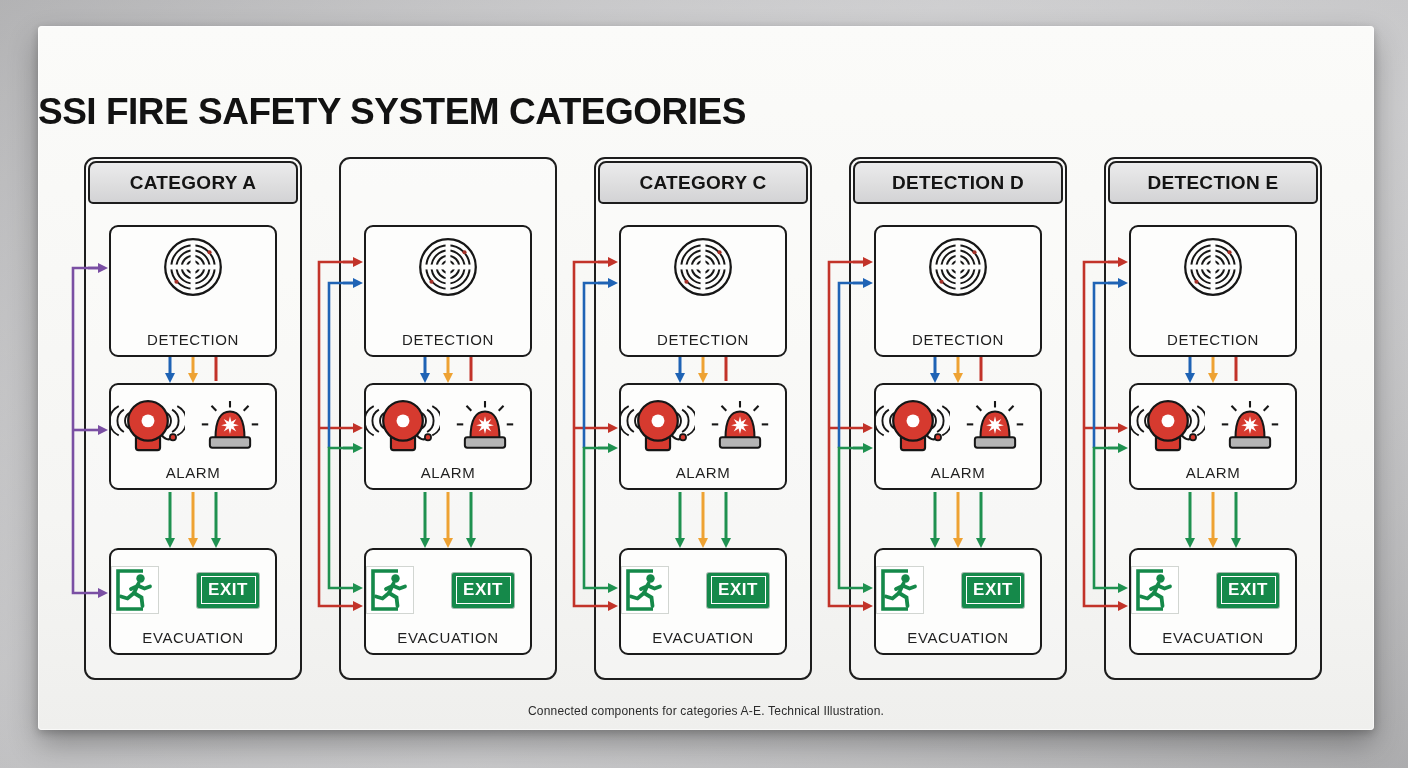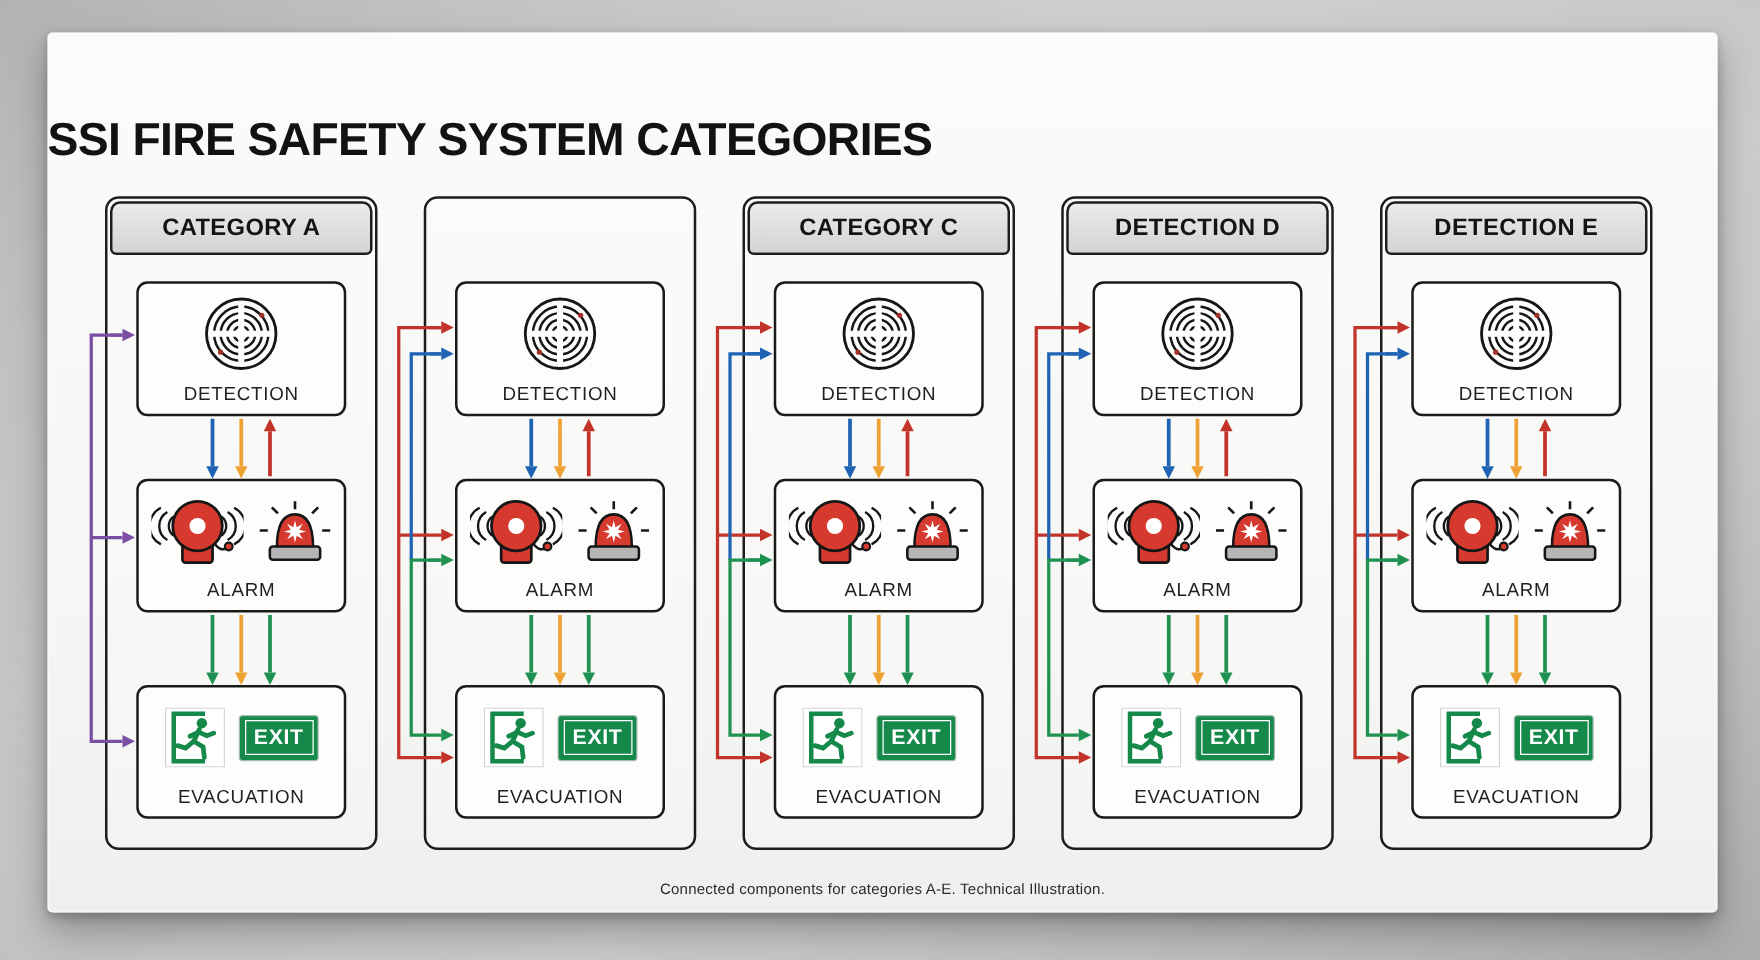--- a/index.html
+++ b/index.html
@@ -40,29 +40,29 @@
     position:absolute; left:4px; right:4px; top:4px; height:43px;
     border:2px solid #1d1d1d; border-radius:8px 8px 5px 5px;
     background:linear-gradient(180deg,#ebebec 0%,#dededf 55%,#d3d3d5 100%);
     display:flex; align-items:center; justify-content:center;
     font-size:19px; font-weight:bold; color:#141414; letter-spacing:0.3px;
   }
   .ibox{
     position:absolute; left:25px; width:168px;
     border:2.2px solid #1a1a1a; border-radius:9px; background:#fdfdfc;
   }
-  .ibox.det{top:68px;height:108px;}
+  .ibox.det{top:68px;height:132px;}
   .ibox.alarm{top:226px;height:107px;}
   .ibox.evac{top:391px;height:107px;}
   .ibox-label{
     position:absolute; left:0; right:0; bottom:7px; text-align:center;
     font-size:15px; color:#1f1f1f; letter-spacing:0.6px;
   }
   .icon-det{position:absolute; left:50%; top:7px; transform:translateX(-50%); width:66px; height:66px;}
-  .icon-row{position:absolute; left:0; right:0; top:10px; display:flex; justify-content:center; align-items:center; gap:12px;}
+  .icon-row{position:absolute; left:0; right:16px; top:10px; display:flex; justify-content:space-between; align-items:center; gap:12px;}
   .icon-bell{width:74px;height:62px;}
   .icon-siren{width:58px;height:52px;}
   .icon-runner{width:48px;height:48px;}
   .evac .icon-row{top:16px;}
   .exit-sign{
     width:62px; height:35px; background:var(--c-sign_green);
     border-radius:2px; padding:3.5px; box-shadow:0 0 0 1px rgba(0,60,30,0.35);
   }
   .exit-inner{
     width:100%; height:100%; border:1.8px solid #ffffff;

